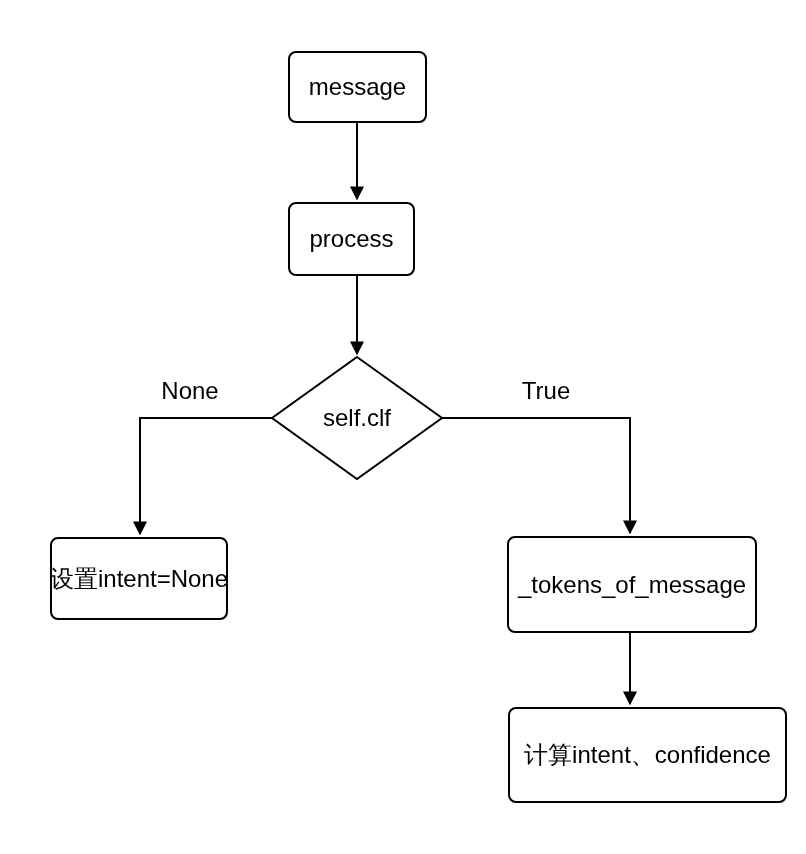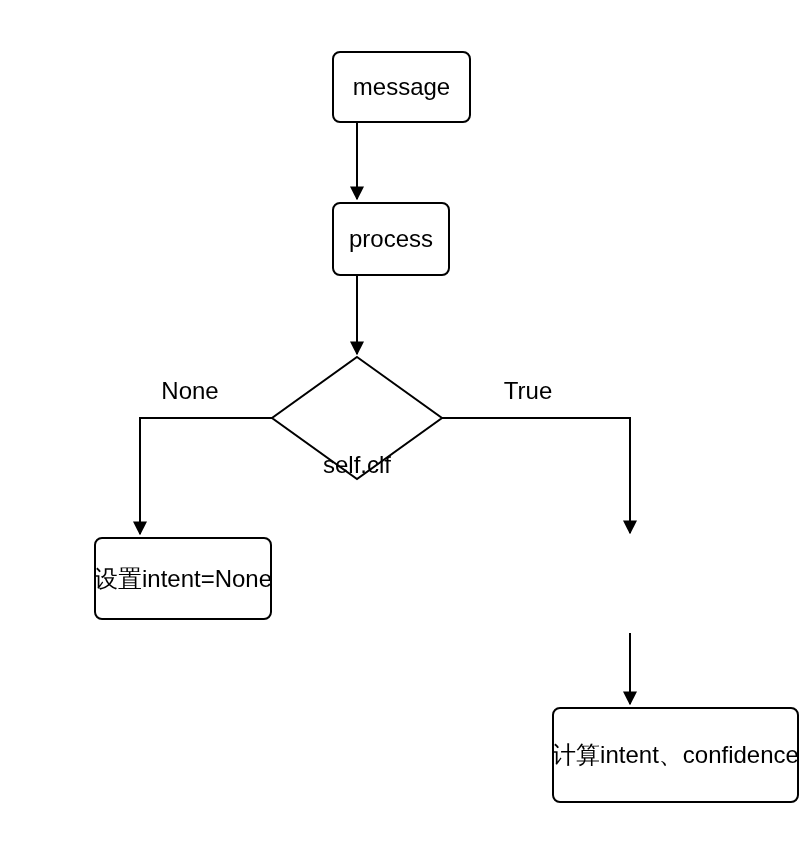--- a/index.html
+++ b/index.html
@@ -43,49 +43,48 @@
     flex-direction: column;
     align-items: center;
     justify-content: center;
     border: 2px solid var(--stroke);
     border-radius: 8px;
     background: var(--fill);
     font-size: 24px;
     line-height: 30px;
     white-space: nowrap;
     text-align: left;
-    margin-left: 44px;
   }
   .node-message { left: 288px; top: 51px;  width: 139px; height: 72px; }
-  .node-process { left: 288px; top: 202px; width: 118px; height: 74px; }
+  .node-process { left: 288px; top: 202px; width: 127px; height: 74px; }
   .node-set-intent { left: 50px; top: 537px; width: 178px; height: 83px; }
   .node-tokens  { left: 507px; top: 536px; width: 250px; height: 97px; }
-  .node-compute { left: 508px; top: 707px; width: 247px; height: 96px; }
+  .node-compute { left: 508px; top: 707px; width: 279px; height: 96px; }
   .decision-label {
     position: absolute;
     left: 272px; top: 357px;
     width: 170px; height: 122px;
     display: flex;
-    align-items: flex-end;
+    align-items: center;
     justify-content: center;
     font-size: 24px;
     white-space: nowrap;
     background: transparent;
     border: none;
   }
   .edge-label {
     position: absolute;
     transform: translateX(-50%);
     font-size: 24px;
     line-height: 24px;
     white-space: nowrap;
     background: var(--background);
   }
   .edge-label-false { left: 190px; top: 379px; }
-  .edge-label-true  { left: 528px; top: 379px; }
+  .edge-label-true  { left: 546px; top: 379px; }
 </style>
 </head>
 <body>
 
 <div class="canvas">
 
   <svg class="connector-layer" width="806" height="854" viewBox="0 0 806 854" xmlns="http://www.w3.org/2000/svg">
     <defs>
       <marker id="arrow" viewBox="0 0 10 10" refX="9" refY="5" markerWidth="7" markerHeight="7" orient="auto-start-reverse">
         <path class="arrowhead-path" d="M 0 0 L 10 5 L 0 10 z"></path>
@@ -118,18 +117,21 @@
   </div>
 
   <div class="edge-label edge-label-true">
     <span>True</span>
   </div>
 
   <div class="node node-set-intent">
     <span>设置intent=None</span>
   </div>
 
+  <div class="node node-tokens">
+    <span>_tokens_of_message</span>
+  </div>
 
   <div class="node node-compute">
     <span>计算intent、confidence</span>
   </div>
 
 </div>
 
 </body></html>

